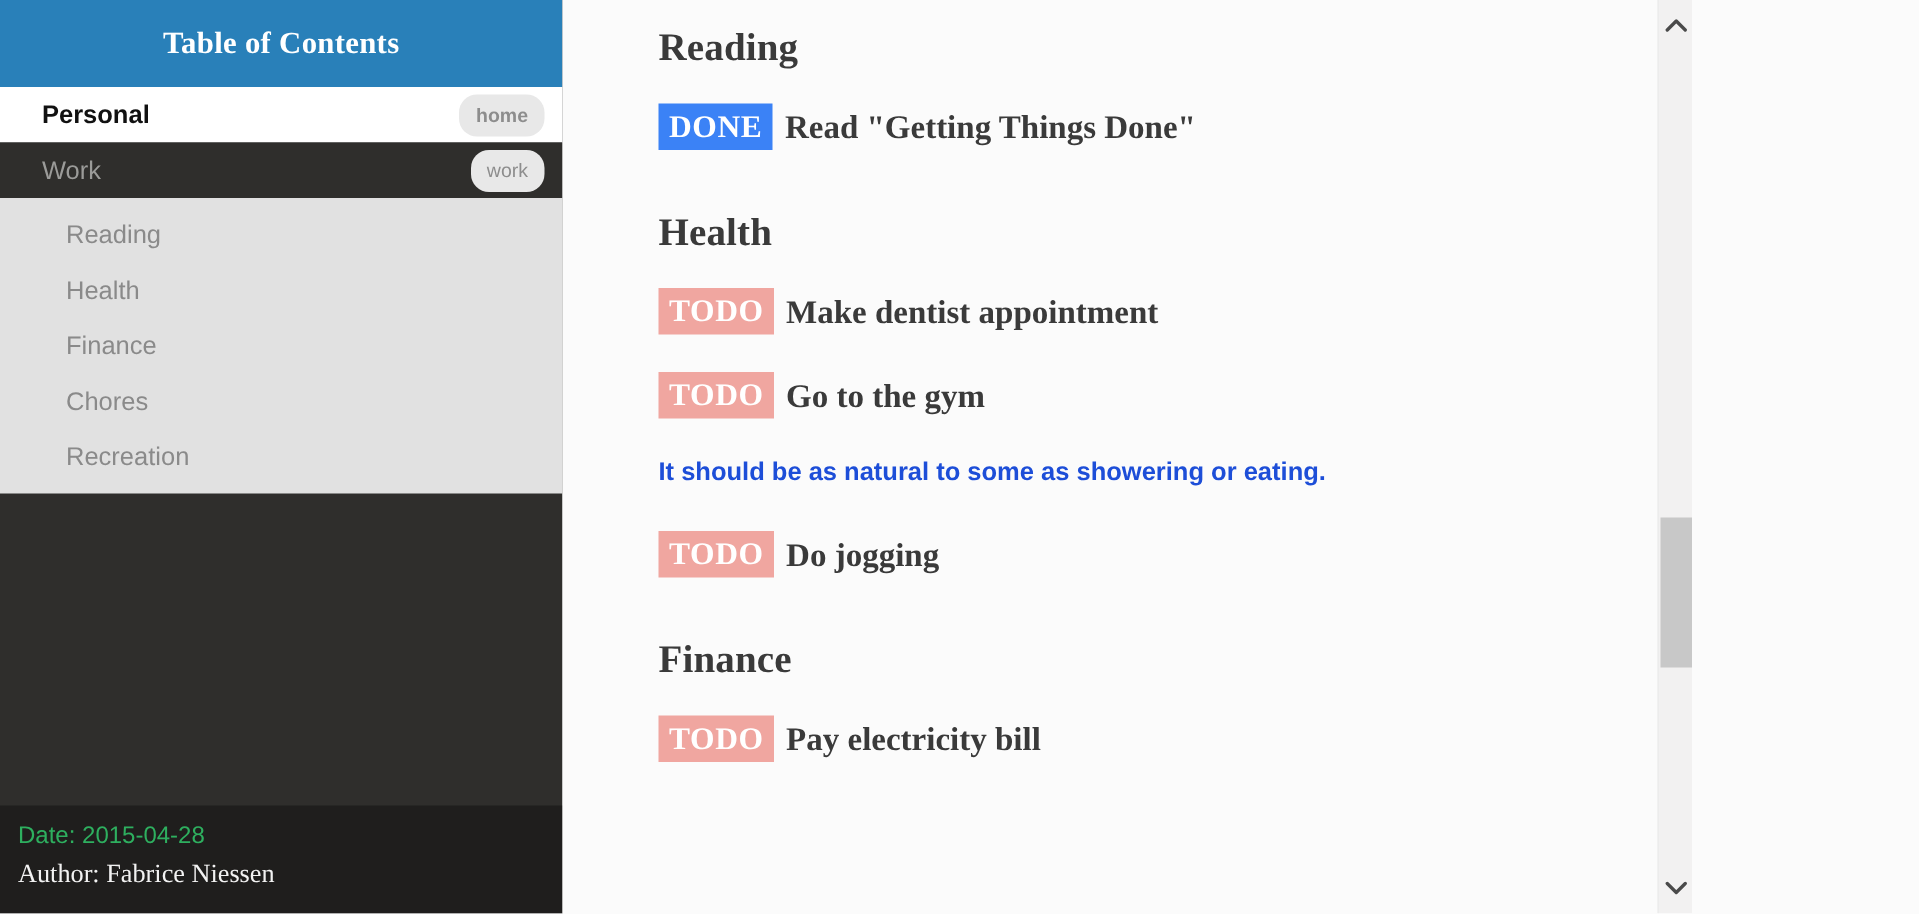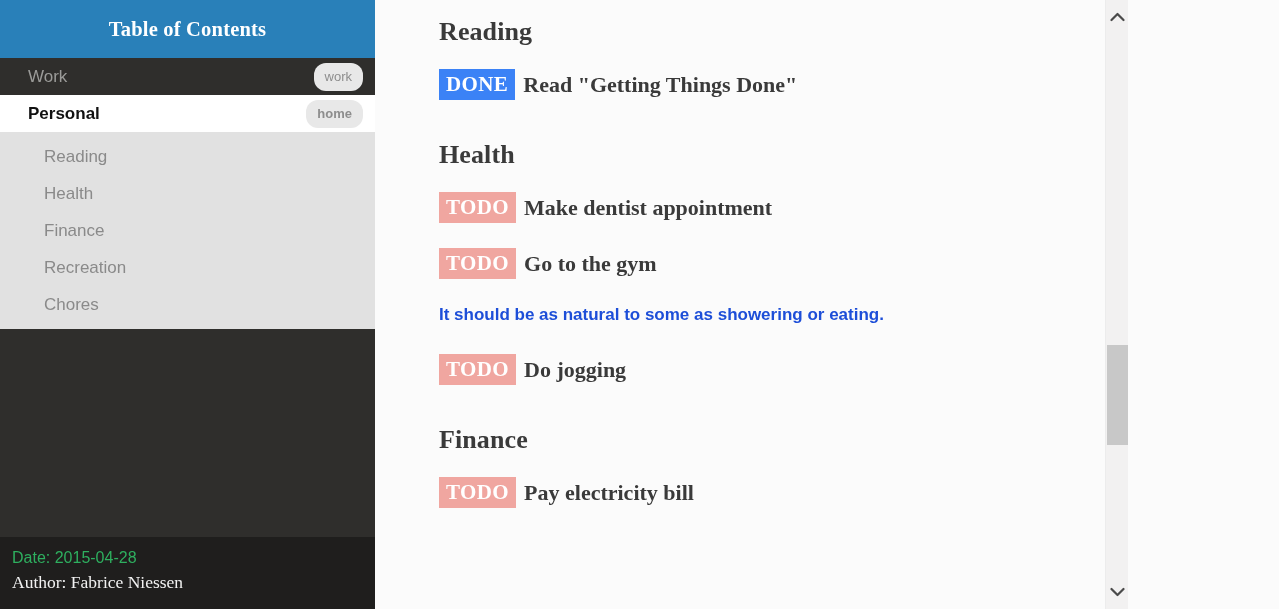--- a/index.html
+++ b/index.html
@@ -241,45 +241,45 @@
 <div id="app">
 
   <aside id="sidebar">
 
     <div class="toc-header">
       <span>Table of Contents</span>
     </div>
 
     <div class="toc-body">
 
+      <div class="toc-row level1 active">
+        <span class="row-label">Personal</span>
+        <span class="tag-pill">home</span>
+      </div>
+
       <div class="toc-row level1">
         <span class="row-label">Work</span>
         <span class="tag-pill">work</span>
       </div>
 
-      <div class="toc-row level1 active">
-        <span class="row-label">Personal</span>
-        <span class="tag-pill">home</span>
-      </div>
-
       <div class="toc-sublist">
         <div class="toc-row level2">
           <span class="row-label">Reading</span>
         </div>
         <div class="toc-row level2">
           <span class="row-label">Health</span>
         </div>
         <div class="toc-row level2">
           <span class="row-label">Finance</span>
         </div>
         <div class="toc-row level2">
+          <span class="row-label">Chores</span>
+        </div>
+        <div class="toc-row level2">
           <span class="row-label">Recreation</span>
-        </div>
-        <div class="toc-row level2">
-          <span class="row-label">Chores</span>
         </div>
       </div>
 
     </div>
 
     <div class="toc-footer">
       <div class="footer-date">Date: 2015-04-28</div>
       <div class="footer-author">Author: Fabrice Niessen</div>
     </div>
 

